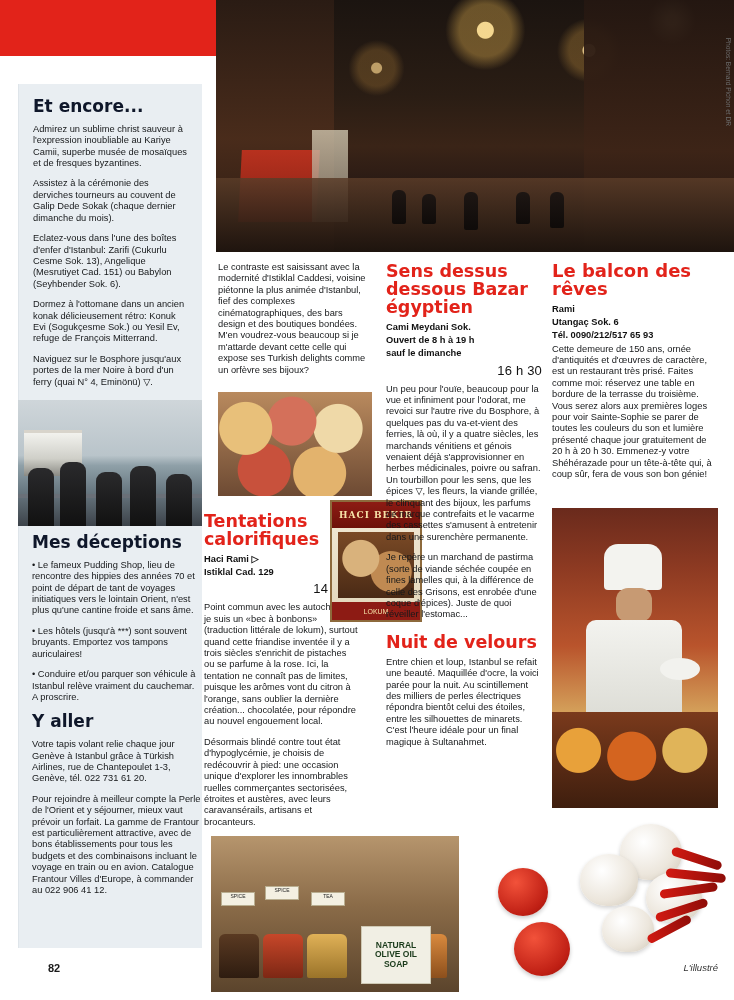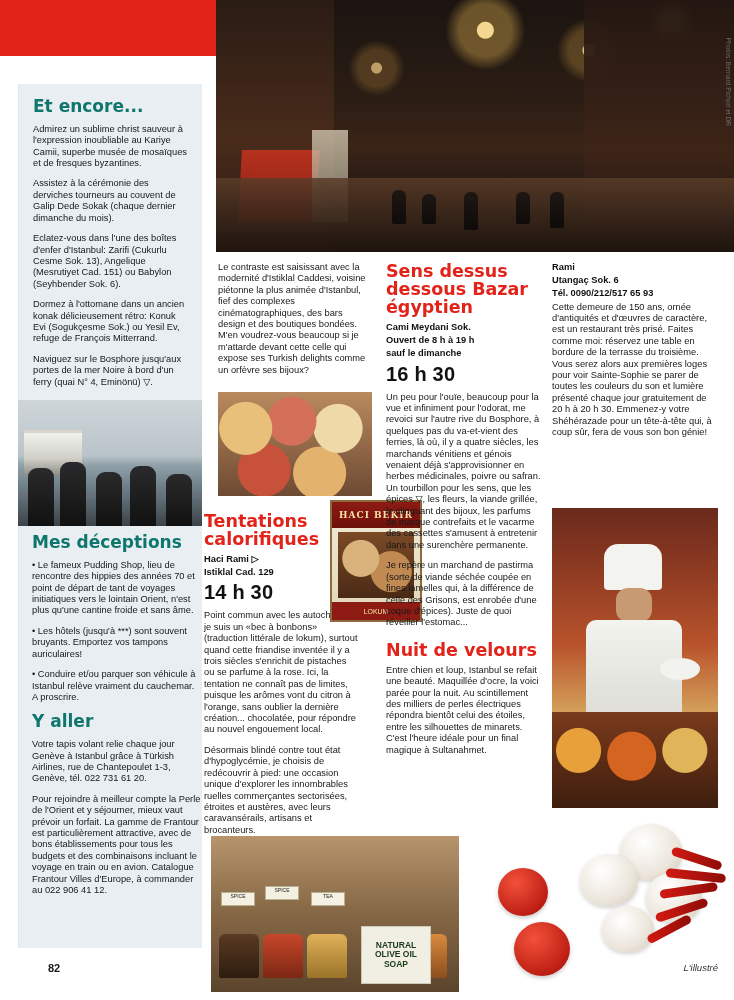--- a/index.html
+++ b/index.html
@@ -26,21 +26,21 @@
 
   
   .sidebar {
     position:absolute; left:18px; top:84px; width:184px; height:864px;
     background:#e9eef2;
     border-left:1px solid #dfe5ea;
   }
   .sidebar-inner { padding:14px 14px 10px 14px; }
 
   .head-red {
-    color:#0f766e;
+    color:#0f172a;
     font-weight:bold;
     font-size:17px;
     line-height:1.05;
     margin:0 0 8px 0;
     font-family:"DejaVu Sans", sans-serif;
   }
 
   .para {
     font-size:9.3px;
     line-height:11.4px;
@@ -113,21 +113,21 @@
     font-size:17.5px;
     line-height:18px;
     margin:0 0 6px 0;
     font-family:"DejaVu Sans", sans-serif;
   }
   .head-blk.rt { font-size:18px; }
   .addr {
     font-size:9.3px; line-height:11.2px; margin:0 0 2px 0; font-weight:bold;
   }
   .bigtime {
-    font-size:20px; font-weight:bold; margin:3px 0 6px 0; letter-spacing:.2px;
+    font-size:13px; font-weight:normal; margin:3px 0 6px 0; letter-spacing:.2px;text-align:right;
   }
 
   
   .ph { position:absolute; overflow:hidden; }
 
   .ph-bosph { left:18px; top:400px; width:184px; height:126px; }
   .bosph {
     position:absolute; inset:0;
     background:linear-gradient(180deg,#cfd6da 0%, #b9c4ca 44%, #8fa0a8 52%, #6d7d86 70%, #3c4249 100%);
   }
@@ -356,20 +356,21 @@
     <p class="addr">Ouvert de 8 h à 19 h</p>
     <p class="addr">sauf le dimanche</p>
     <p class="bigtime">16 h 30</p>
     <p class="para">Un peu pour l'ouïe, beaucoup pour la vue et infiniment pour l'odorat, me revoici sur l'autre rive du Bosphore, à quelques pas du va-et-vient des ferries, là où, il y a quatre siècles, les marchands vénitiens et génois venaient déjà s'approvisionner en herbes médicinales, poivre ou safran. Un tourbillon pour les sens, que les épices ▽, les fleurs, la viande grillée, le clinquant des bijoux, les parfums de marque contrefaits et le vacarme des cassettes s'amusent à entretenir dans une surenchère permanente.</p>
     <p class="para">Je repère un marchand de pastirma (sorte de viande séchée coupée en fines lamelles qui, à la différence de celle des Grisons, est enrobée d'une coque d'épices). Juste de quoi réveiller l'estomac...</p>
     <h2 class="head-blk" style="margin-top:12px">Nuit de velours</h2>
     <p class="para">Entre chien et loup, Istanbul se refait une beauté. Maquillée d'ocre, la voici parée pour la nuit. Au scintillement des milliers de perles électriques répondra bientôt celui des étoiles, entre les silhouettes de minarets. C'est l'heure idéale pour un final magique à Sultanahmet.</p>
   </div>
 
   <div class="col-right">
+    <h2 class="head-blk rt">Le balcon des rêves</h2>
     <p class="addr">Rami</p>
     <p class="addr">Utangaç Sok. 6</p>
     <p class="addr">Tél. 0090/212/517 65 93</p>
     <p class="para">Cette demeure de 150 ans, ornée d'antiquités et d'œuvres de caractère, est un restaurant très prisé. Faites comme moi: réservez une table en bordure de la terrasse du troisième. Vous serez alors aux premières loges pour voir Sainte-Sophie se parer de toutes les couleurs du son et lumière présenté chaque jour gratuitement de 20 h à 20 h 30. Emmenez-y votre Shéhérazade pour un tête-à-tête qui, à coup sûr, fera de vous son bon génie!</p>
   </div>
 
   <div class="ph ph-chef">
     <div class="chef">
       <div class="hat"></div>
       <div class="face"></div>

